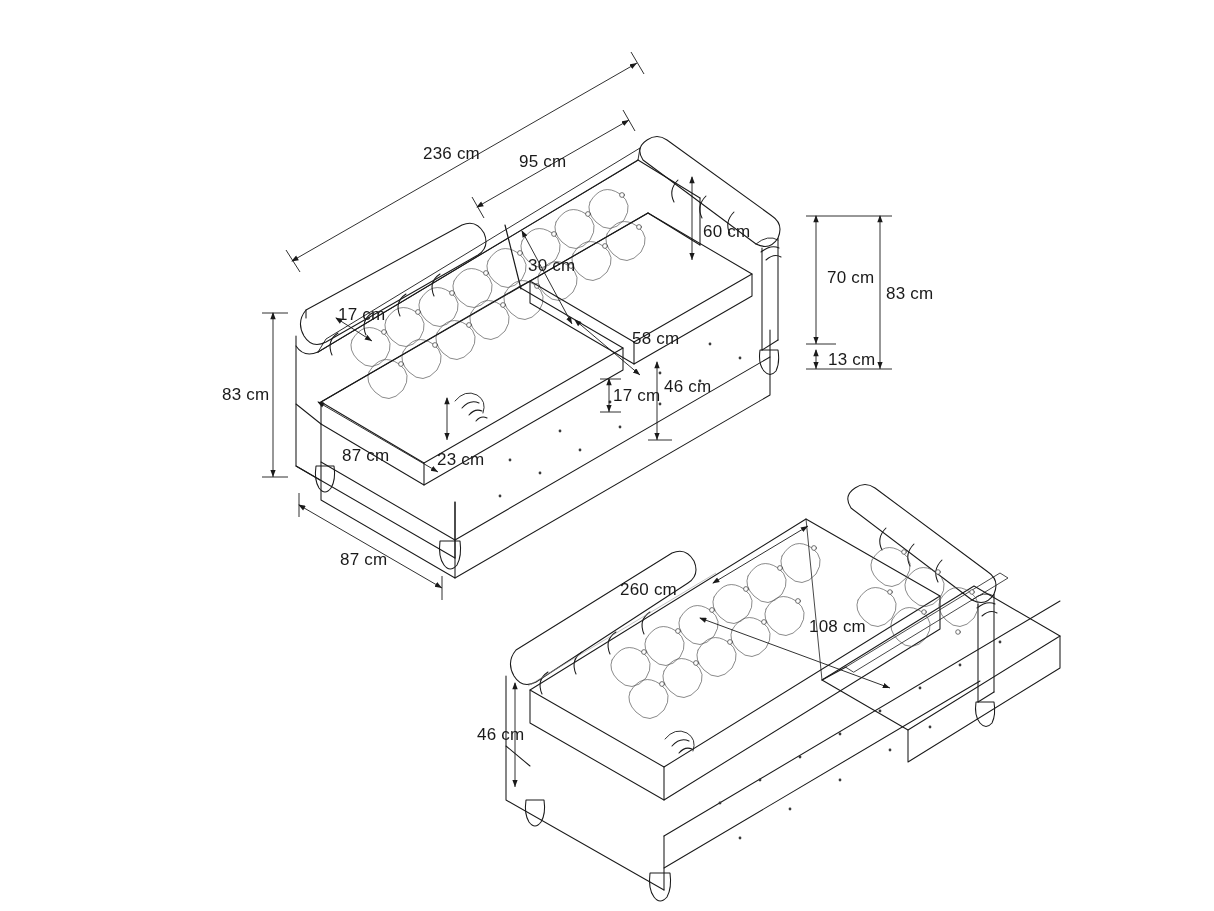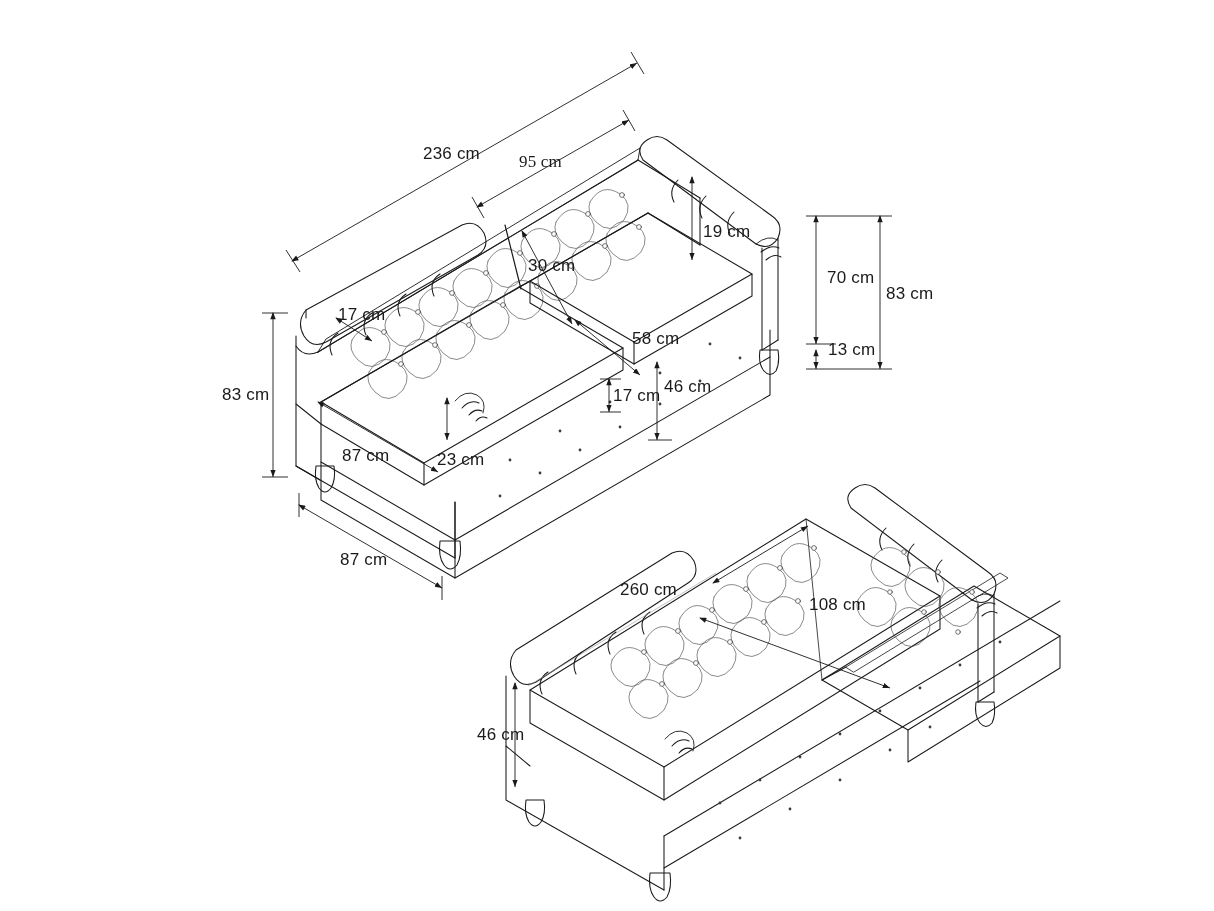--- a/index.html
+++ b/index.html
@@ -371,47 +371,47 @@
 
       <line x1="700" y1="618" x2="890" y2="688" marker-start="url(#arrHeadStart)" marker-end="url(#arrHead)"></line>
 
       <line x1="515" y1="683" x2="515" y2="787" marker-start="url(#arrHeadStart)" marker-end="url(#arrHead)"></line>
     </g>
 
   </svg>
 
   <div class="dim-label" style="left:423px; top:145px;">236 cm</div>
 
-  <div class="dim-label" style="left:519px; top:153px;font-family:Liberation Serif, serif;">95 cm</div>
+  <div class="dim-label" style="left:519px; top:153px;">95 cm</div>
 
   <div class="dim-label" style="left:528px; top:257px;">30 cm</div>
 
   <div class="dim-label" style="left:338px; top:306px;">17 cm</div>
 
   <div class="dim-label" style="left:585px; top:330px;margin-left:47px;">58 cm</div>
 
-  <div class="dim-label" style="left:703px; top:223px;">19 cm</div>
+  <div class="dim-label" style="left:703px; top:223px;">60 cm</div>
 
   <div class="dim-label" style="left:613px; top:387px;">17 cm</div>
 
   <div class="dim-label" style="left:664px; top:378px;">46 cm</div>
 
   <div class="dim-label" style="left:437px; top:435px;margin-top:16px;">23 cm</div>
 
   <div class="dim-label" style="left:222px; top:386px;">83 cm</div>
 
   <div class="dim-label" style="left:342px; top:447px;">87 cm</div>
 
   <div class="dim-label" style="left:340px; top:551px;">87 cm</div>
 
   <div class="dim-label" style="left:827px; top:269px;">70 cm</div>
 
-  <div class="dim-label" style="left:828px; top:341px;">13 cm</div>
+  <div class="dim-label" style="left:828px; top:351px;">13 cm</div>
 
   <div class="dim-label" style="left:886px; top:285px;">83 cm</div>
 
   <div class="dim-label" style="left:620px; top:581px;">260 cm</div>
 
-  <div class="dim-label" style="left:809px; top:596px;">108 cm</div>
+  <div class="dim-label" style="left:809px; top:618px;">108 cm</div>
 
   <div class="dim-label" style="left:477px; top:726px;">46 cm</div>
 
 </div>
 
 </body></html>

